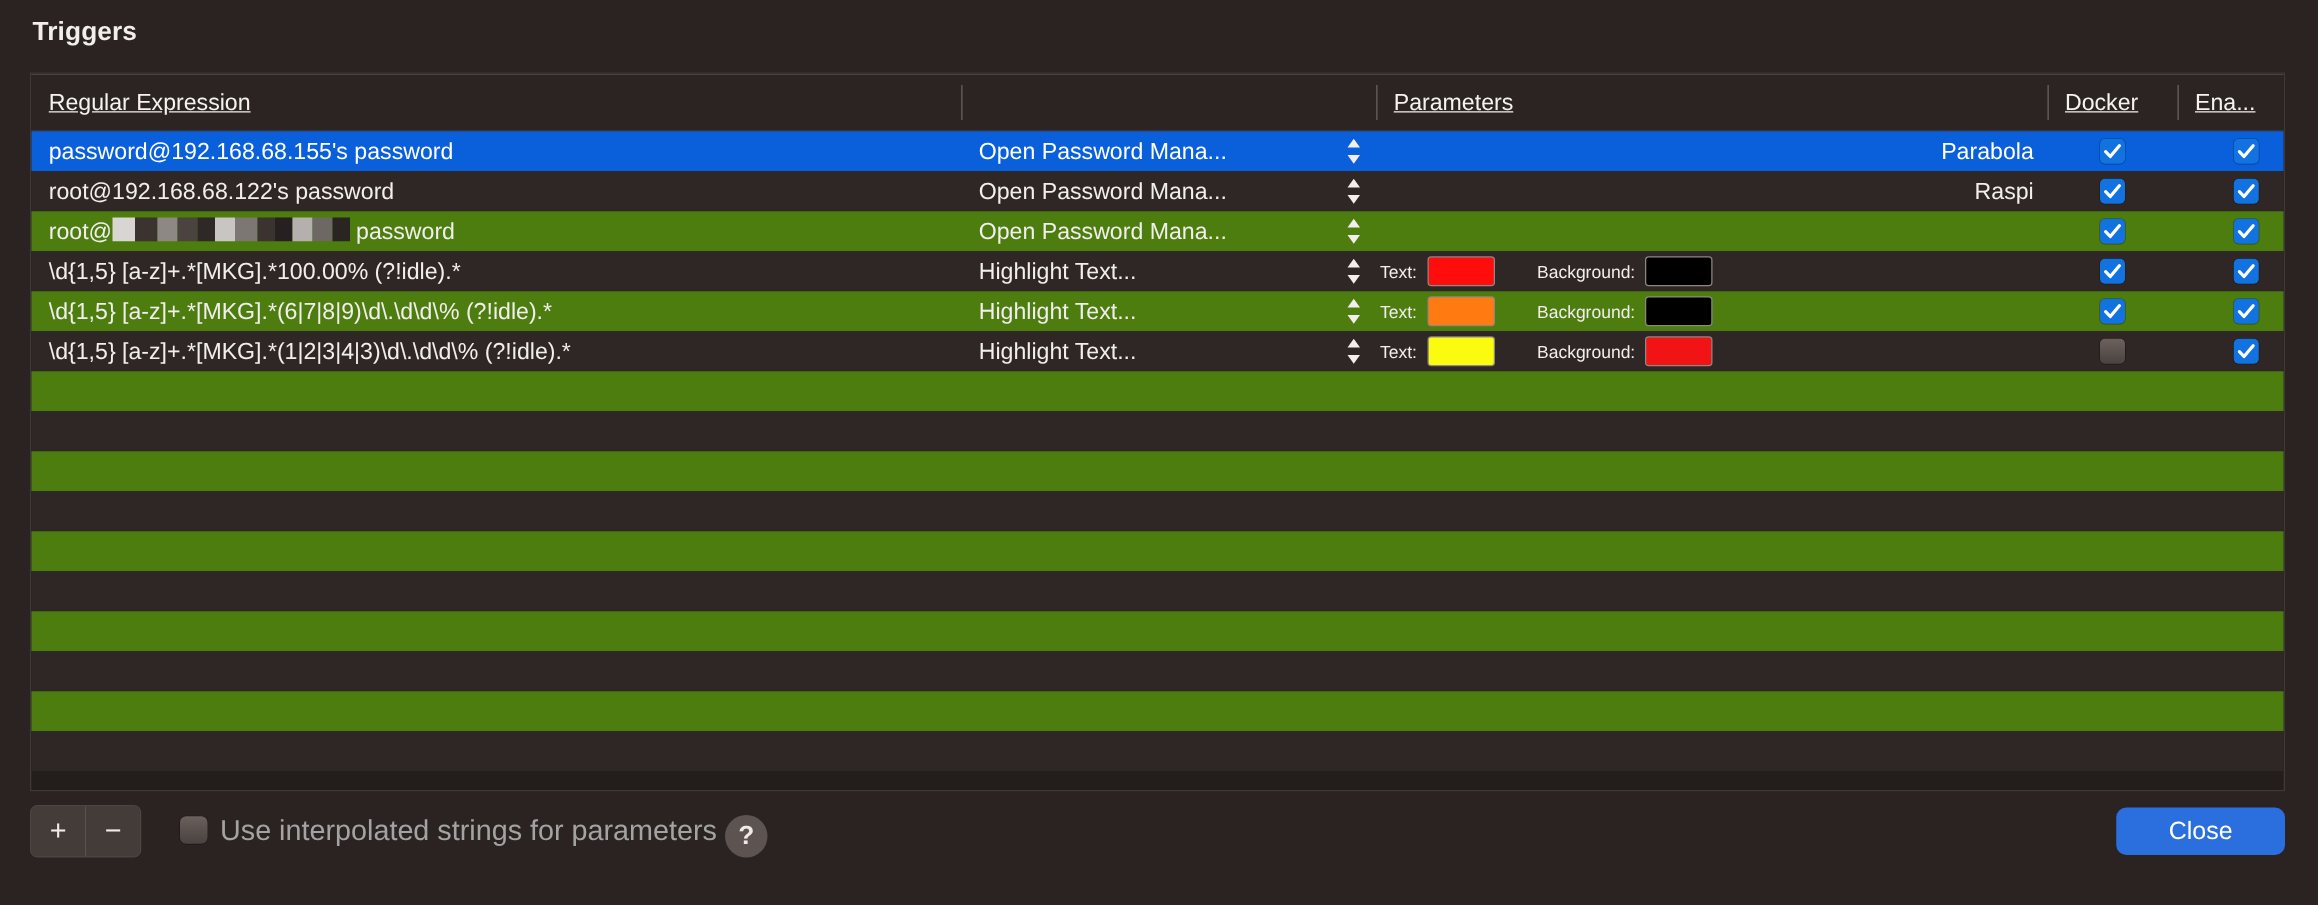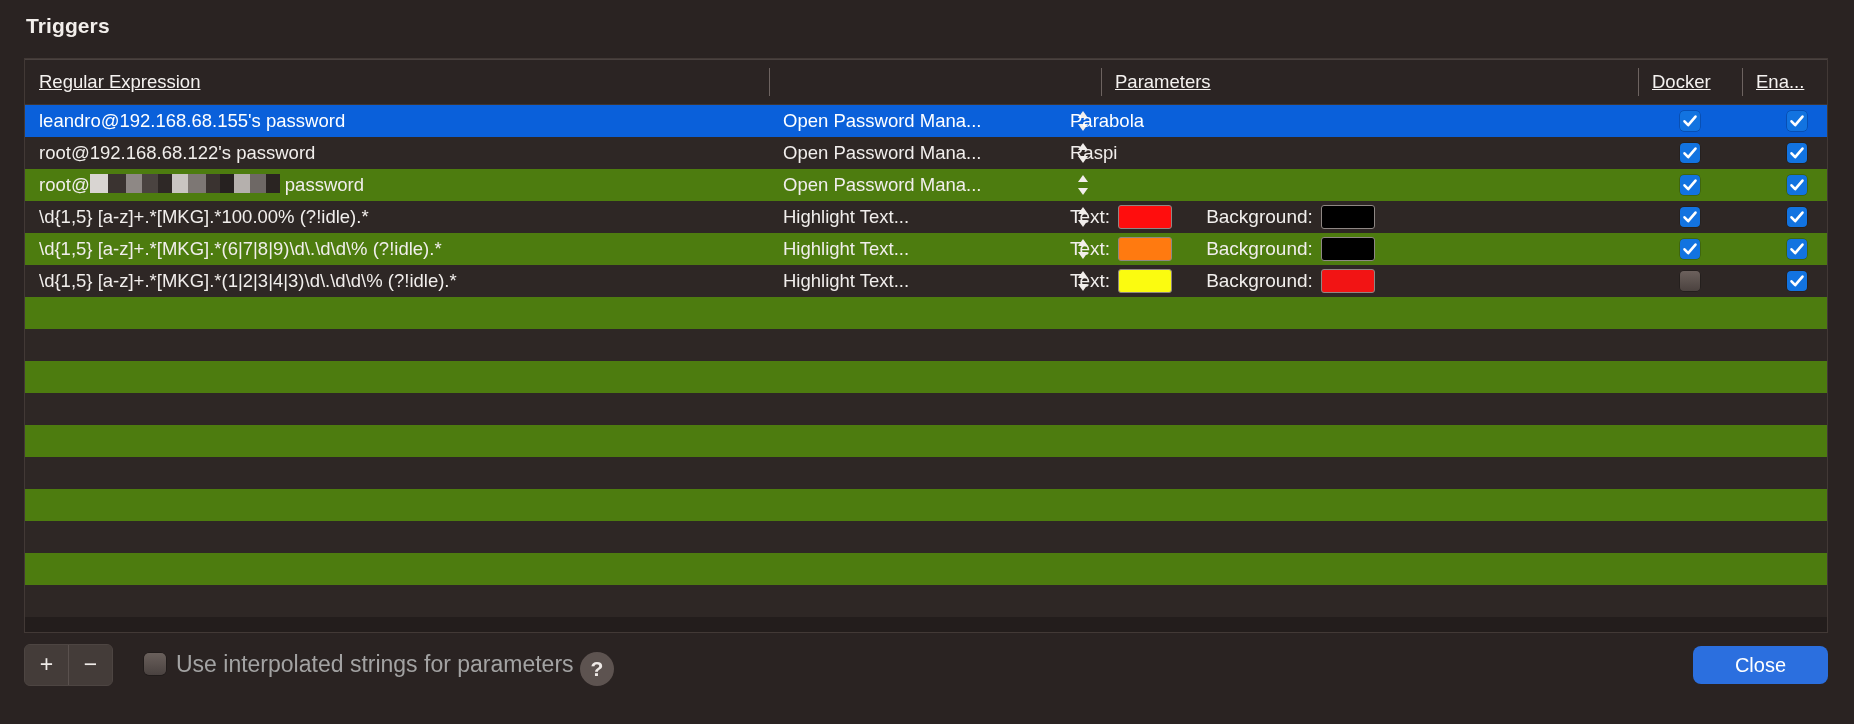--- a/index.html
+++ b/index.html
@@ -97,21 +97,21 @@
     height: 32px;
     line-height: 32px;
     font-size: 18.5px;
     color: #f1eeec;
     white-space: nowrap;
     overflow: hidden;
     box-sizing: border-box;
   }
   .cell-regex       { left: 0;    width: 744px;  padding-left: 14px; }
   .cell-action      { left: 744px; width: 332px; padding-left: 14px; }
-  .cell-params      { left: 1031px; width: 537px; padding-left: 14px; }
+  .cell-params      { left: 1065px; width: 537px; padding-left: 14px; text-align: right; }
   .cell-instant     { left: 1613px; width: 104px; }
   .cell-enabled     { left: 1717px; width: 109px; }
 
   .row.selected .cell { color: #ffffff; }
 
   
   .stepper {
     position: absolute;
     right: 10px;
     top: 4px;
@@ -130,21 +130,21 @@
   }
 
   
   .param-inline {
     display: flex;
     align-items: center;
     height: 32px;
     gap: 0;
   }
   .param-label {
-    font-size: 19px;
+    font-size: 14px;
     color: #f1eeec;
     margin-right: 8px;
   }
   .swatch {
     width: 54px;
     height: 24px;
     border-radius: 3px;
     border: 1px solid #8e8784;
     box-sizing: border-box;
     display: inline-block;
@@ -285,21 +285,21 @@
     <div class="hcell" style="left:1076px;width:537px;">Parameters</div>
     <div class="hsep" style="left:1613px;"></div>
     <div class="hcell" style="left:1613px;width:104px;">Docker</div>
     <div class="hsep" style="left:1717px;"></div>
     <div class="hcell" style="left:1717px;width:109px;">Ena...</div>
 
   </div>
 
   <div id="table-body">
       <div class="row selected">
-        <div class="cell cell-regex"><span>leandro@192.168.68.155's password</span></div>
+        <div class="cell cell-regex"><span>password@192.168.68.155's password</span></div>
         <div class="cell cell-action"><span class="action-label">Open Password Mana...</span><span class="stepper">
             <svg width="16" height="24" viewBox="0 0 16 24">
               <path d="M8 2 L13 9 L3 9 Z" fill="#f2eeeb"></path>
               <path d="M8 22 L13 15 L3 15 Z" fill="#f2eeeb"></path>
             </svg>
           </span></div>
         <div class="cell cell-params"><span>Parabola</span></div>
         <div class="cell cell-instant">
           <div class="checkbox">
             <svg width="20" height="20" viewBox="0 0 20 20">

